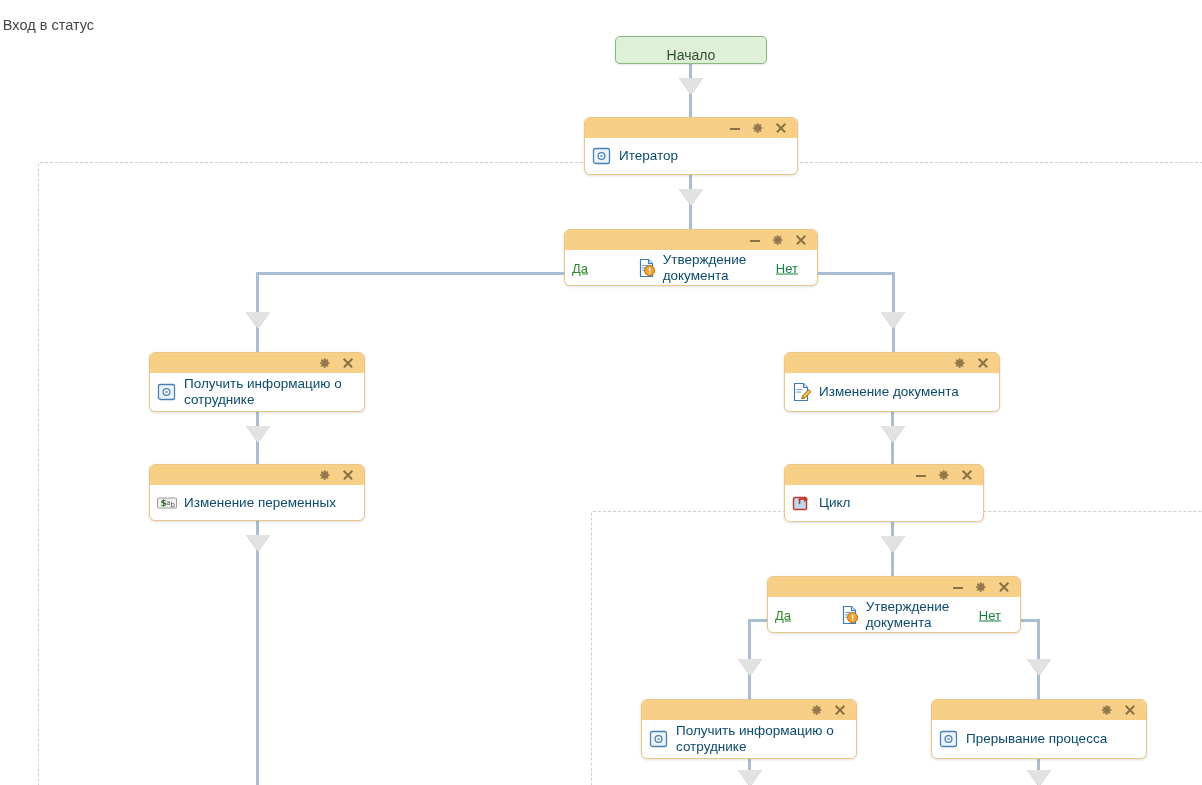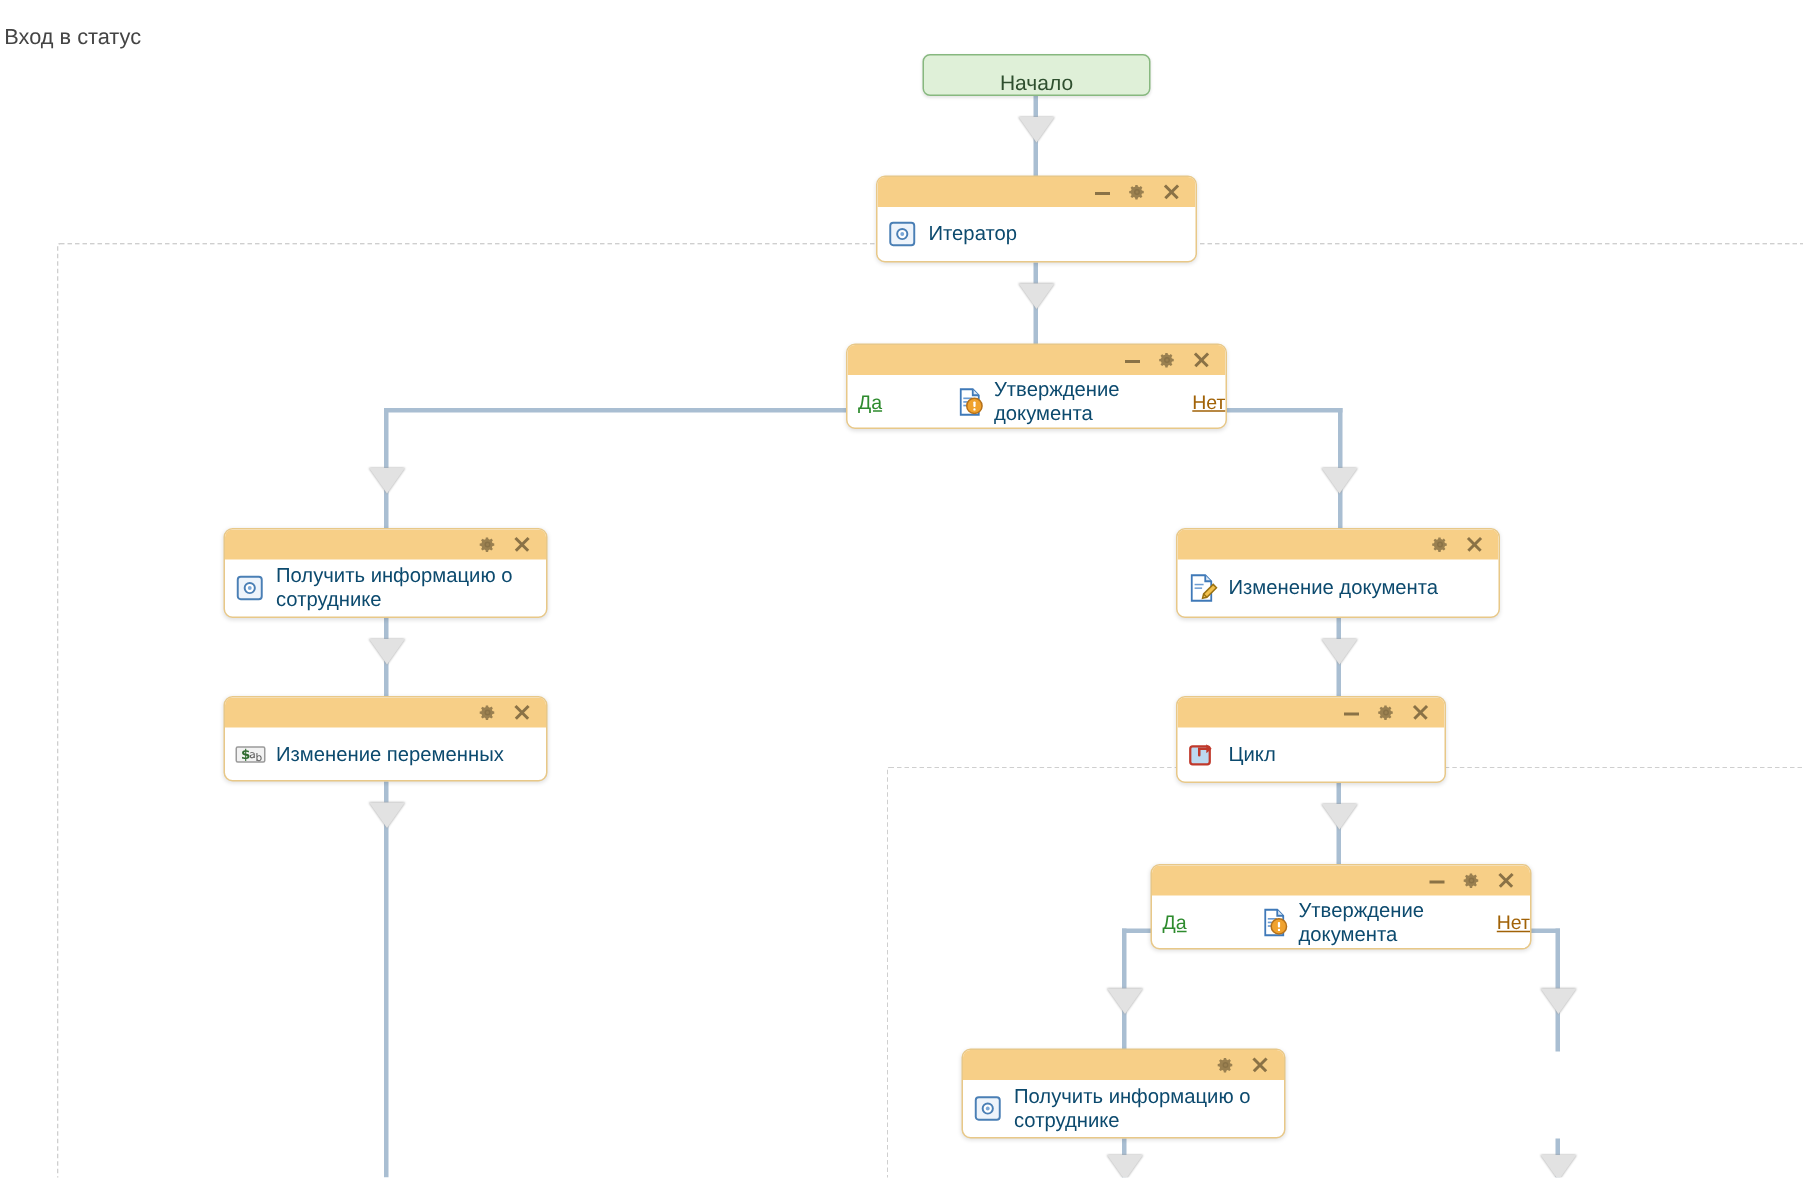--- a/index.html
+++ b/index.html
@@ -160,21 +160,21 @@
     padding: 0 30px;
   }
   .yes-label, .no-label {
     position: absolute;
     font-size: 13px;
     top: 50%;
     transform: translateY(-50%);
     text-decoration: underline;
   }
   .yes-label { left: 7px;  color: #2e8b2e; }
-  .no-label  { right: 0; color: #a16207; }
+  .no-label  { right: 19px; color: #15803d; }
   .branch-node .node-icon { margin-right: 5px; }
 </style>
 </head>
 <body>
 
 <div id="canvas">
 
   <div class="page-title">- Вход в статус</div>
 
   <div class="scope" style="left:38px; top:162px; width:1175px; height:625px;"></div>
@@ -341,21 +341,21 @@
           <rect x="5.4" y="8.2" width="6" height="1" fill="#6c9cd2"></rect>
           <rect x="5.4" y="10.6" width="5" height="1" fill="#6c9cd2"></rect>
           <path d="M17.8 8.6l2.2 2.2-6.4 6.4-2.9.7.7-2.9z" fill="#f2c14e" stroke="#9b7212" stroke-width="1"></path>
           <path d="M11.4 15l2.2 2.2" stroke="#9b7212" stroke-width="0.9"></path>
         </svg>
       </span>
       <span class="node-label">Изменение документа</span>
     </div>
   </div>
 
-  <div class="node" style="left:784px; top:464px; width:180px; height:58px;">
+  <div class="node" style="left:784px; top:464px; width:200px; height:58px;">
     <div class="node-header">
       <span class="hdr-icon ic-min"></span>
       <span class="hdr-icon ic-gear">
         <svg width="12" height="12" viewBox="0 0 24 24" fill="#8a7246">
           <path d="M12 8a4 4 0 100 8 4 4 0 000-8zm0 6a2 2 0 110-4 2 2 0 010 4z"></path>
           <path d="M21 13.5v-3l-2.4-.4a6.9 6.9 0 00-.8-1.9l1.4-2-2.1-2.1-2 1.4c-.6-.4-1.2-.6-1.9-.8L12.8 2.5h-3l-.4 2.4c-.7.2-1.3.4-1.9.8l-2-1.4L3.4 6.4l1.4 2c-.4.6-.6 1.2-.8 1.9l-2.4.4v3l2.4.4c.2.7.4 1.3.8 1.9l-1.4 2 2.1 2.1 2-1.4c.6.4 1.2.6 1.9.8l.4 2.4h3l.4-2.4c.7-.2 1.3-.4 1.9-.8l2 1.4 2.1-2.1-1.4-2c.4-.6.6-1.2.8-1.9l2.4-.4z" opacity="0.85"></path>
         </svg>
       </span>
       <span class="hdr-icon ic-close"></span>
     </div>
@@ -418,14 +418,35 @@
           <rect x="2.5" y="3.5" width="16" height="15" rx="2" fill="#eef4fb" stroke="#4a7fb5" stroke-width="1.3"></rect>
           <circle cx="10.5" cy="11" r="3.4" fill="#ffffff" stroke="#4a7fb5" stroke-width="1.3"></circle>
           <circle cx="10.5" cy="11" r="1.3" fill="#7aa8d8"></circle>
         </svg>
       </span>
       <span class="node-label">Получить информацию о
 сотруднике</span>
     </div>
   </div>
 
+  <div class="node" style="left:931px; top:699px; width:216px; height:60px;">
+    <div class="node-header">
+      <span class="hdr-icon ic-gear">
+        <svg width="12" height="12" viewBox="0 0 24 24" fill="#8a7246">
+          <path d="M12 8a4 4 0 100 8 4 4 0 000-8zm0 6a2 2 0 110-4 2 2 0 010 4z"></path>
+          <path d="M21 13.5v-3l-2.4-.4a6.9 6.9 0 00-.8-1.9l1.4-2-2.1-2.1-2 1.4c-.6-.4-1.2-.6-1.9-.8L12.8 2.5h-3l-.4 2.4c-.7.2-1.3.4-1.9.8l-2-1.4L3.4 6.4l1.4 2c-.4.6-.6 1.2-.8 1.9l-2.4.4v3l2.4.4c.2.7.4 1.3.8 1.9l-1.4 2 2.1 2.1 2-1.4c.6.4 1.2.6 1.9.8l.4 2.4h3l.4-2.4c.7-.2 1.3-.4 1.9-.8l2 1.4 2.1-2.1-1.4-2c.4-.6.6-1.2.8-1.9l2.4-.4z" opacity="0.85"></path>
+        </svg>
+      </span>
+      <span class="hdr-icon ic-close"></span>
+    </div>
+    <div class="node-body">
+      <span class="node-icon">
+        <svg width="22" height="22" viewBox="0 0 22 22">
+          <rect x="2.5" y="3.5" width="16" height="15" rx="2" fill="#eef4fb" stroke="#4a7fb5" stroke-width="1.3"></rect>
+          <circle cx="10.5" cy="11" r="3.4" fill="#ffffff" stroke="#4a7fb5" stroke-width="1.3"></circle>
+          <circle cx="10.5" cy="11" r="1.3" fill="#7aa8d8"></circle>
+        </svg>
+      </span>
+      <span class="node-label">Прерывание процесса</span>
+    </div>
+  </div>
 
 </div>
 
 </body></html>

